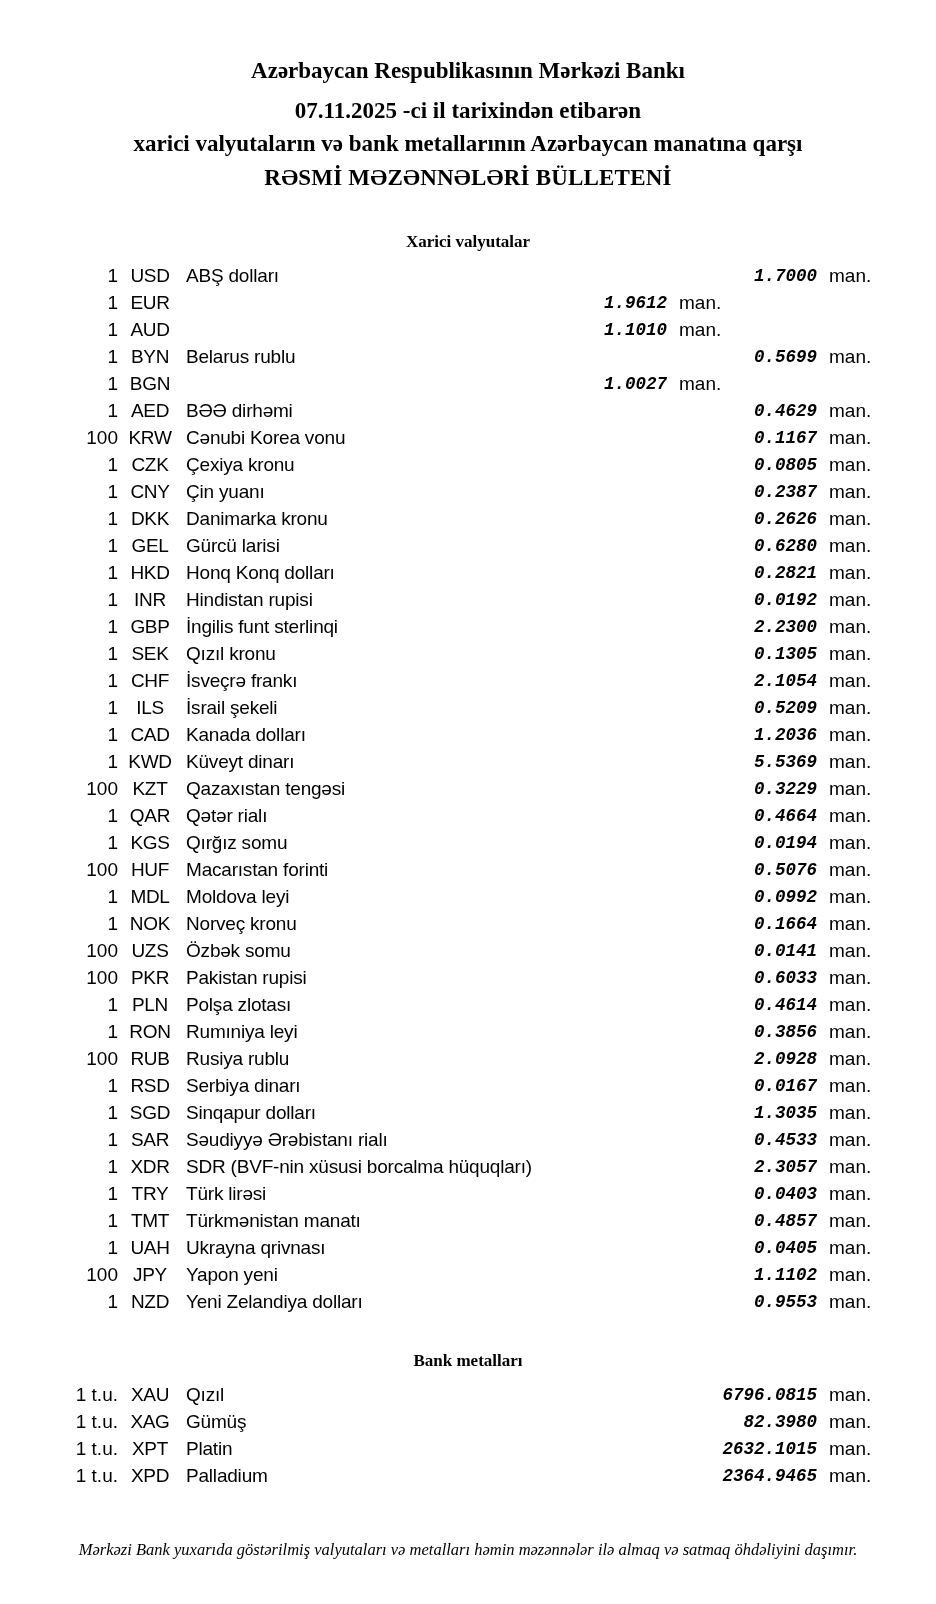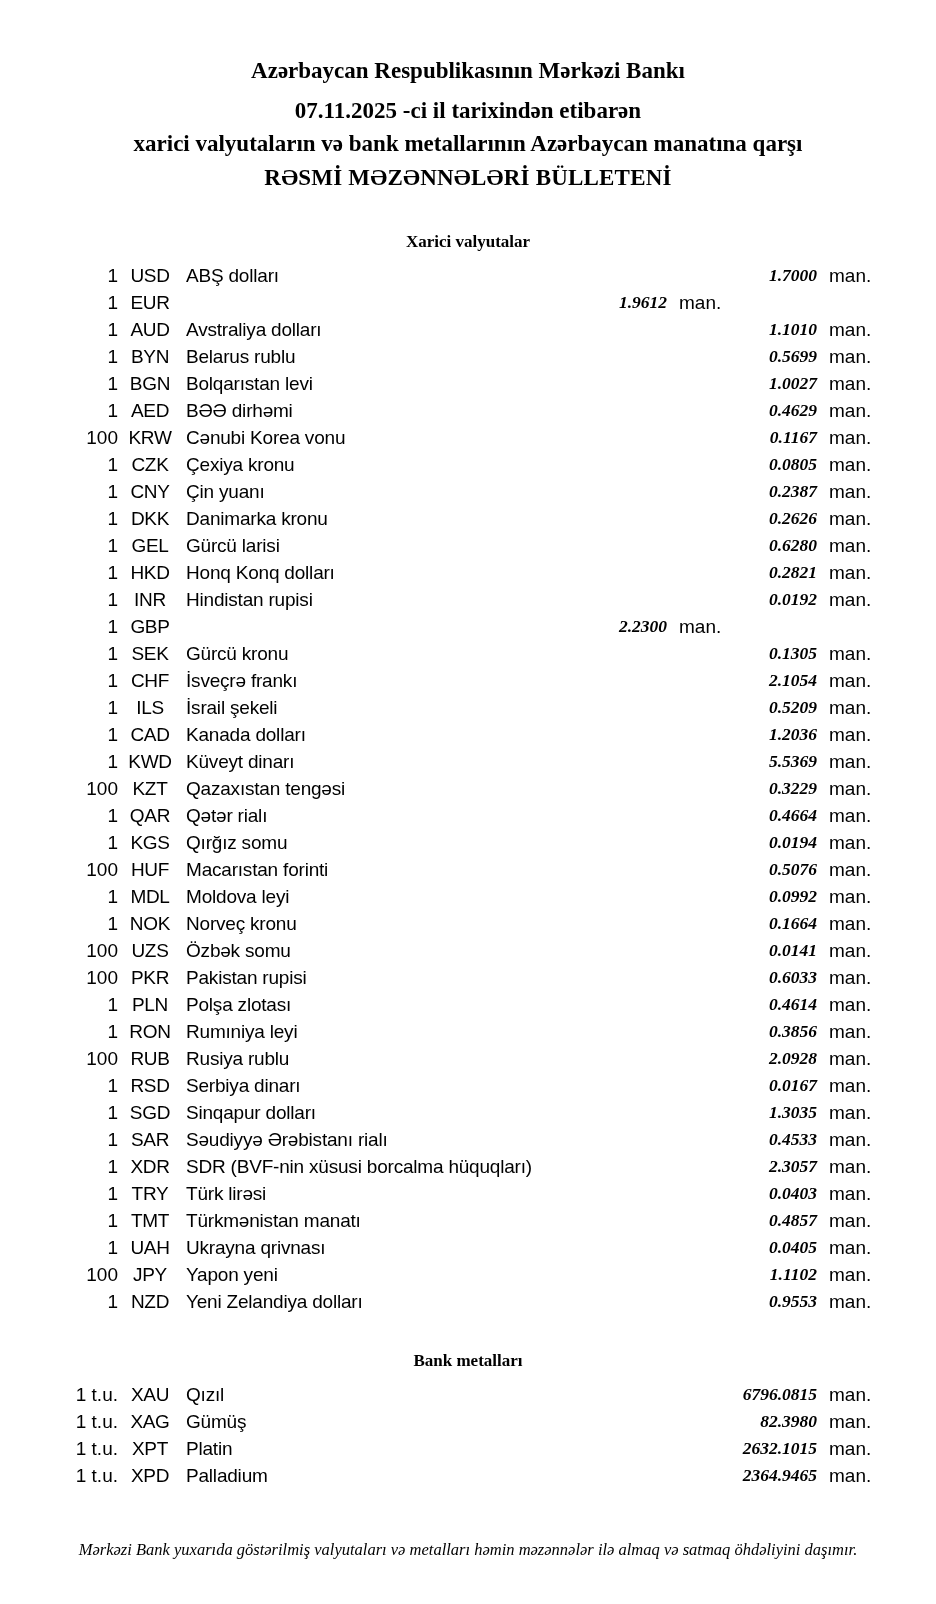--- a/index.html
+++ b/index.html
@@ -72,21 +72,21 @@
     letter-spacing: -0.3px;
   }
   .name {
     padding-left: 4px;
     font-size: 19px;
     letter-spacing: -0.2px;
     white-space: nowrap;
   }
   .rate {
     text-align: right;
-    font-family: Liberation Serif, serif;
+    font-family: Liberation Mono, monospace;
     font-weight: bold;
     font-style: italic;
     font-size: 17.5px;
     white-space: nowrap;
   }
   .unit {
     padding-left: 12px;
     font-size: 19px;
   }
   
@@ -126,35 +126,33 @@
   </div>
         <div class="row">
     <span class="qty">1</span>
     <span class="code">EUR</span>
     <span class="rate">1.9612</span>
     <span class="unit">man.</span>
   </div>
         <div class="row">
     <span class="qty">1</span>
     <span class="code">AUD</span>
-    <span class="name">Avstraliya dolları</span>
     <span class="rate">1.1010</span>
     <span class="unit">man.</span>
   </div>
         <div class="row">
     <span class="qty">1</span>
     <span class="code">BYN</span>
     <span class="name">Belarus rublu</span>
     <span class="rate">0.5699</span>
     <span class="unit">man.</span>
   </div>
         <div class="row">
     <span class="qty">1</span>
     <span class="code">BGN</span>
-    <span class="name">Bolqarıstan levi</span>
     <span class="rate">1.0027</span>
     <span class="unit">man.</span>
   </div>
         <div class="row">
     <span class="qty">1</span>
     <span class="code">AED</span>
     <span class="name">BƏƏ dirhəmi</span>
     <span class="rate">0.4629</span>
     <span class="unit">man.</span>
   </div>
@@ -203,27 +201,28 @@
         <div class="row">
     <span class="qty">1</span>
     <span class="code">INR</span>
     <span class="name">Hindistan rupisi</span>
     <span class="rate">0.0192</span>
     <span class="unit">man.</span>
   </div>
         <div class="row">
     <span class="qty">1</span>
     <span class="code">GBP</span>
+    <span class="name">İngilis funt sterlinqi</span>
     <span class="rate">2.2300</span>
     <span class="unit">man.</span>
   </div>
         <div class="row">
     <span class="qty">1</span>
     <span class="code">SEK</span>
-    <span class="name">Gürcü kronu</span>
+    <span class="name">Qızıl kronu</span>
     <span class="rate">0.1305</span>
     <span class="unit">man.</span>
   </div>
         <div class="row">
     <span class="qty">1</span>
     <span class="code">CHF</span>
     <span class="name">İsveçrə frankı</span>
     <span class="rate">2.1054</span>
     <span class="unit">man.</span>
   </div>

